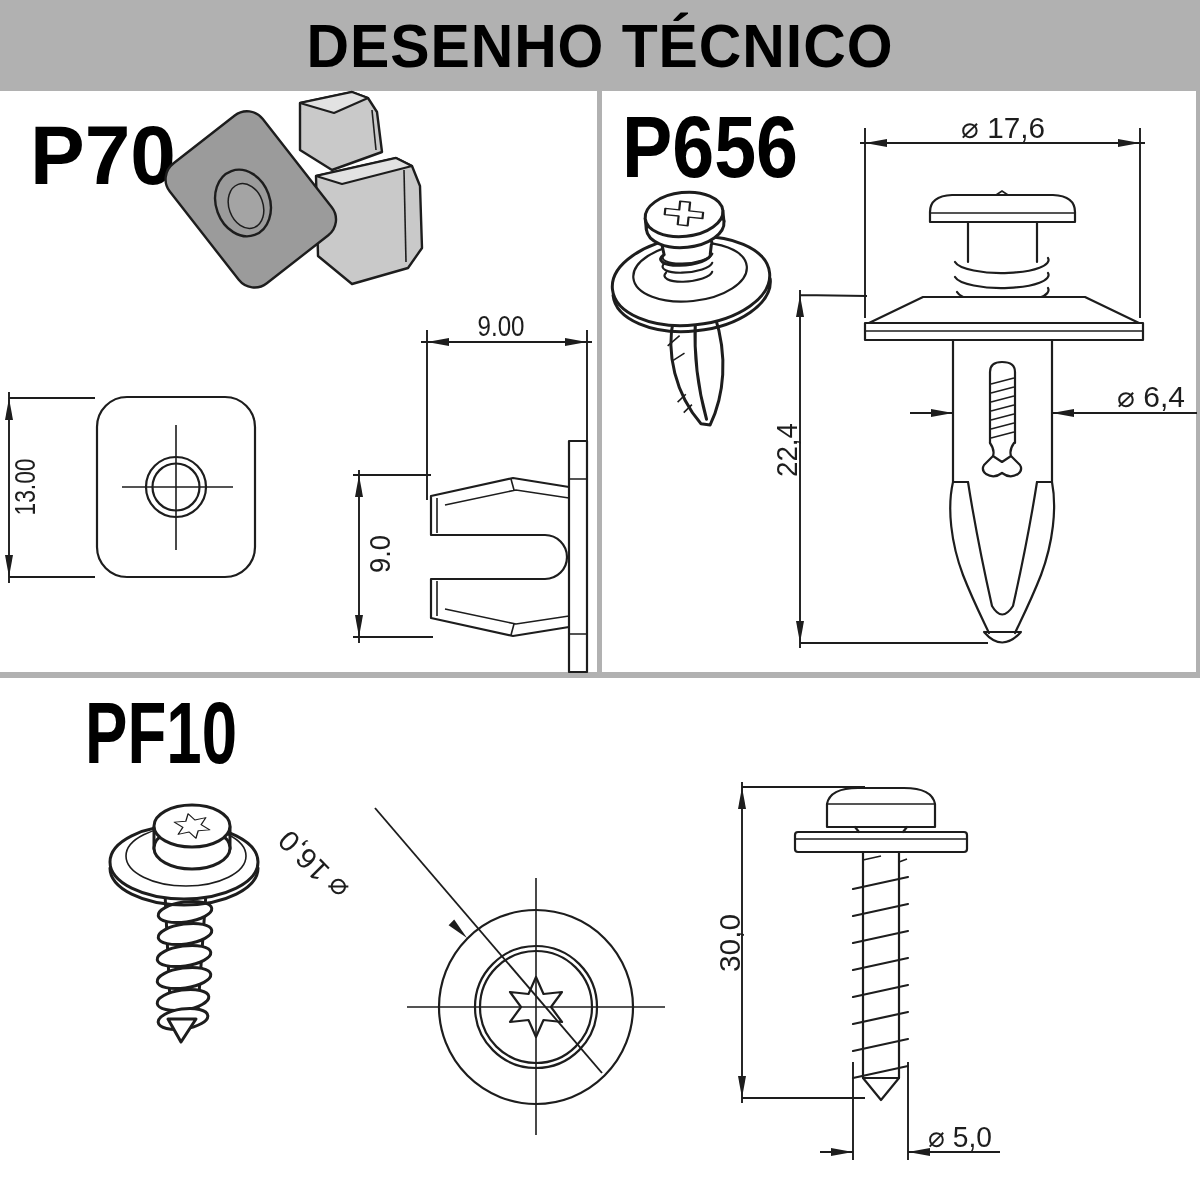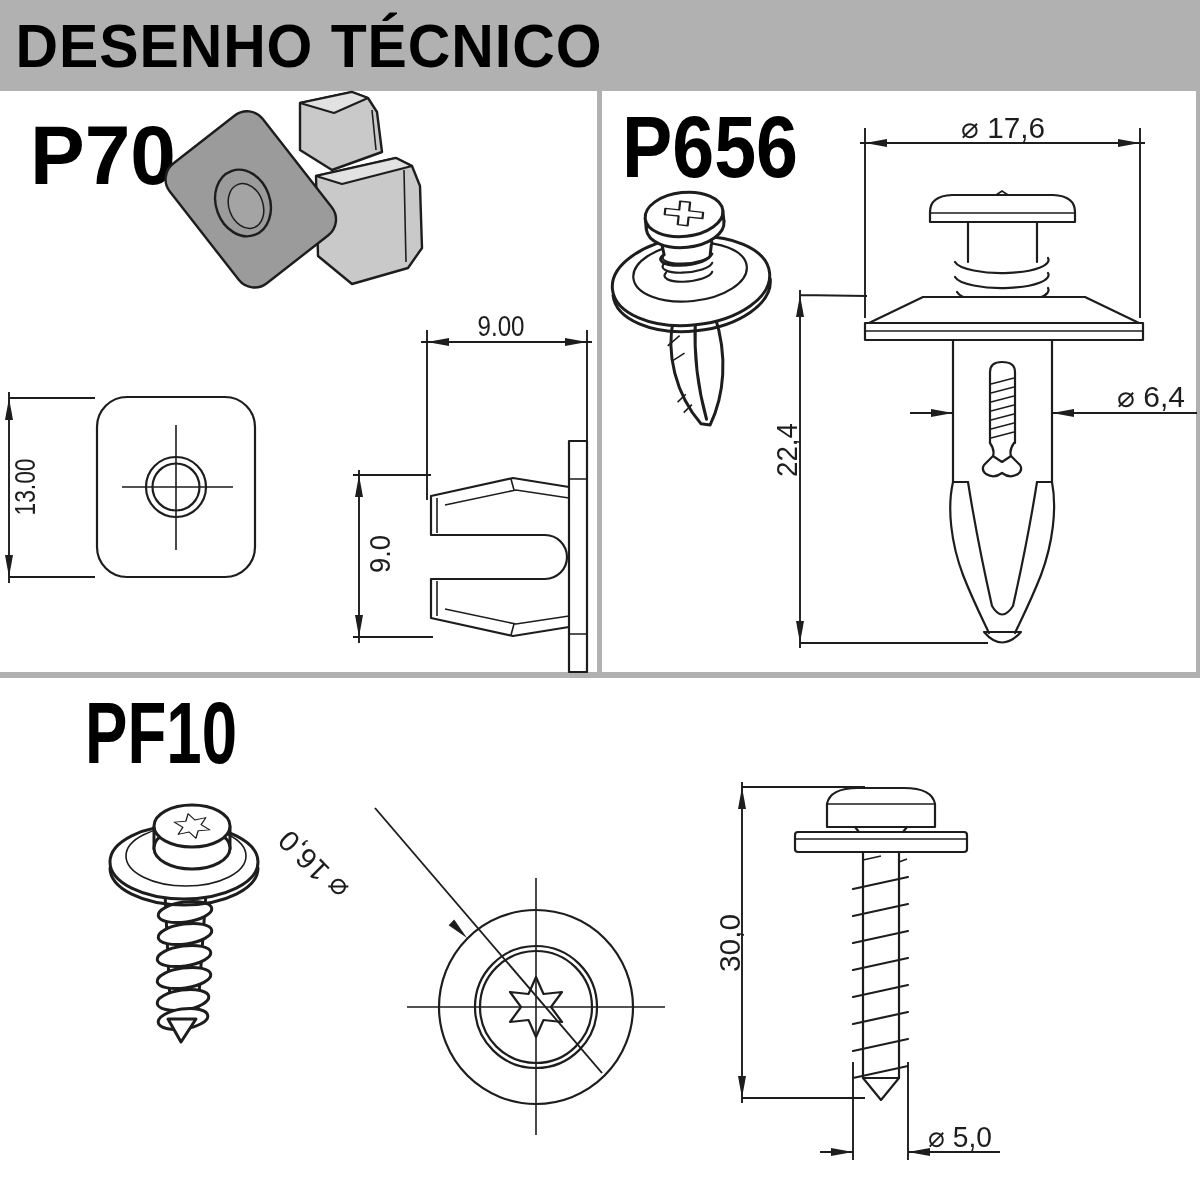--- a/index.html
+++ b/index.html
@@ -3,21 +3,21 @@
 <meta charset="utf-8">
 <style>
   :root{
     --band:#b1b1b1; --line:#1d1d1d; --bg:#ffffff;
     --shade_mid:#9b9b9b; --shade_light:#c9c9c9; --shade_lighter:#e2e2e2; --hole_ring:#d2d2d2; --hole_in:#a4a4a4;
   }
   html,body{margin:0;padding:0;background:#fff;}
   #stage{position:relative;width:1200px;height:1200px;background:var(--bg);overflow:hidden;
          font-family:"Liberation Sans","DejaVu Sans",sans-serif;}
   #hdr{position:absolute;left:0;top:0;width:1200px;height:91px;background:var(--band);
-       display:flex;align-items:center;justify-content:flex-start;}
+       display:flex;align-items:center;justify-content:center;}
   #hdr span{display:inline-block;font-size:62px;font-weight:bold;color:#000;letter-spacing:1px;
        transform:scaleX(0.95);white-space:nowrap;}
   svg{position:absolute;left:0;top:0;}
   .ln{stroke:var(--line);fill:none;stroke-width:2.2;stroke-linejoin:round;stroke-linecap:round;}
   .lnw{stroke:var(--line);fill:#fff;stroke-width:2.2;stroke-linejoin:round;stroke-linecap:round;}
   .ln3{stroke:var(--line);fill:none;stroke-width:3;stroke-linejoin:round;stroke-linecap:round;}
   .lnw3{stroke:var(--line);fill:#fff;stroke-width:3;stroke-linejoin:round;stroke-linecap:round;}
   .thin{stroke:var(--line);fill:none;stroke-width:1.6;}
   .dimln{stroke:var(--line);fill:none;stroke-width:1.9;}
   .arr{fill:var(--line);stroke:none;}

